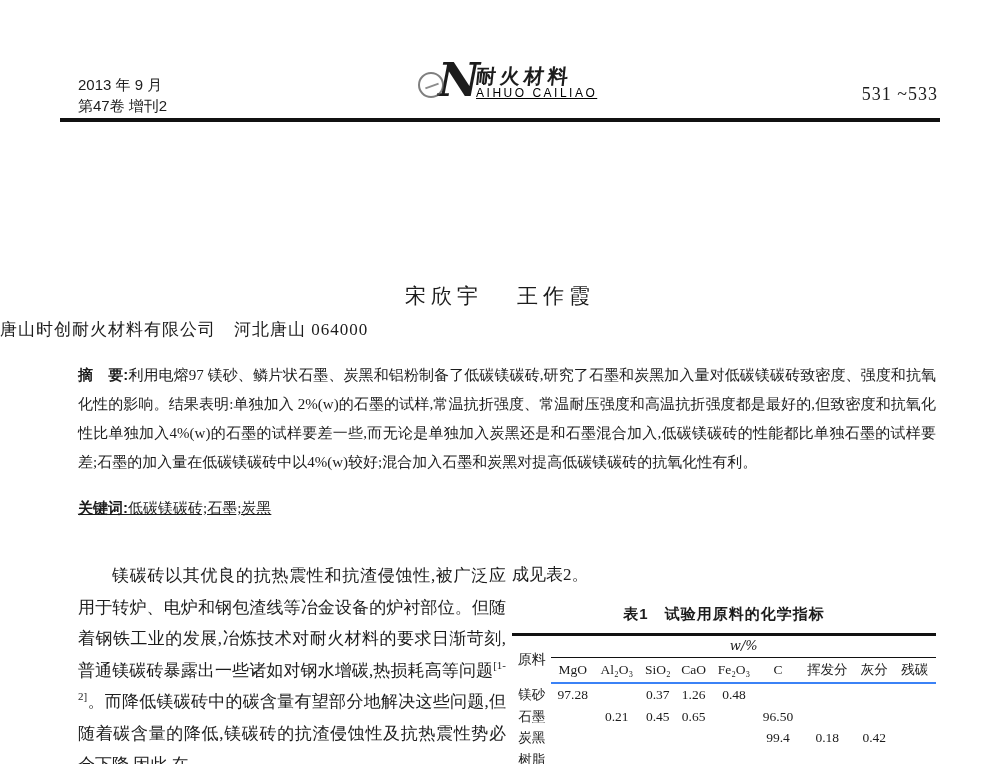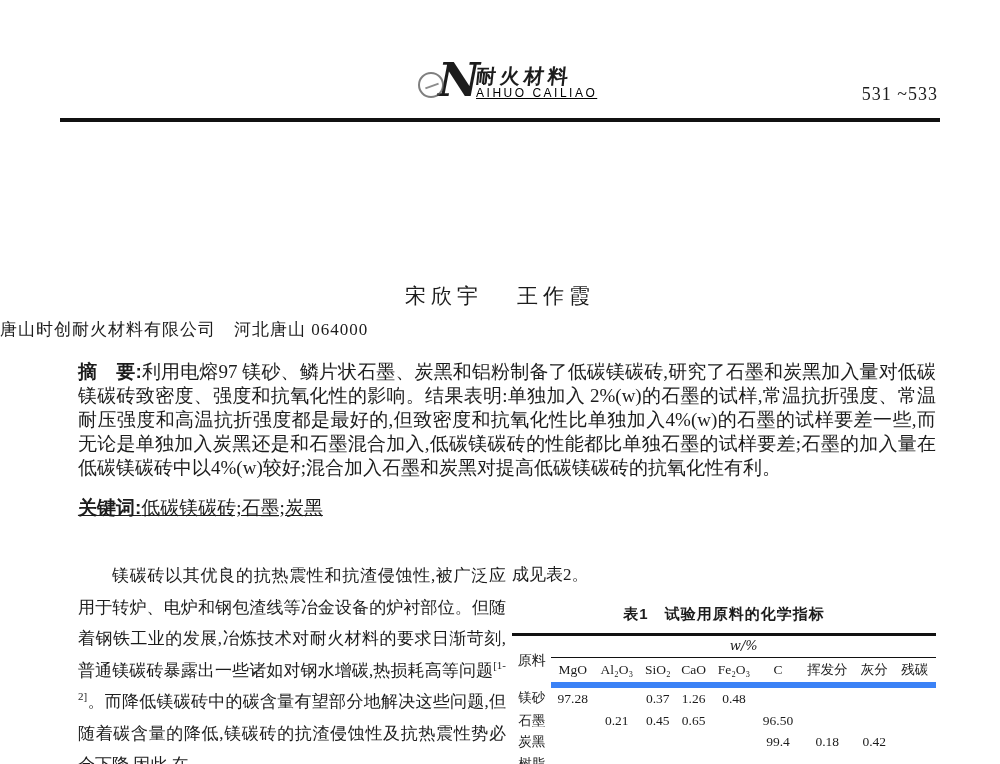--- a/index.html
+++ b/index.html
@@ -68,21 +68,21 @@
     text-align: center; font-size: 21px; letter-spacing: 5px;
   }
   .authors .gap { display: inline-block; width: 34px; }
   .affiliation {
     position: absolute; left: 0; right: 0; top: 318px;
     text-align: left; font-size: 17px; letter-spacing: 1px;
   }
   
   .abstract-block {
     position: absolute; left: 78px; width: 858px; top: 360px;
-    font-size: 19px; line-height: 24px; text-align: justify;
+    font-size: 15px; line-height: 29px; text-align: justify;
   }
   .bold-label {
     font-family: "Liberation Sans", "DejaVu Sans", sans-serif;
     font-weight: bold;
   }
   .keywords { margin-top: 16px; text-decoration: underline; }
   
   .col-left {
     position: absolute; left: 78px; top: 560px; width: 428px;
     font-size: 17px; line-height: 31.5px; text-align: justify;
@@ -107,28 +107,32 @@
   }
   table.t1 th, table.t1 td {
     font-weight: normal; text-align: center; padding: 3px 1px;
     white-space: pre-line;
   }
   th.material-h { font-size: 14px; }
   th.wpct {
     font-family: "DejaVu Serif", serif; font-style: italic;
     font-size: 13px; border-bottom: 1.5px solid #111; padding: 1px 0 2px;
   }
-  tr.colhead th { border-bottom: 6px solid #3b82f6; padding: 4px 1px 5px; }
+  tr.colhead th { border-bottom: 2px solid #3b82f6; padding: 4px 1px 5px; }
   td.material { text-align: left; padding-left: 2px; }
 </style>
 </head>
 <body>
 
 <div class="page">
 
+  <div class="hdr-left">
+    <div>2013 年 9 月</div>
+    <div>第47卷 增刊2</div>
+  </div>
 
   <div class="logo">
     <span class="logo-circle"></span>
     <span class="logo-n">N</span>
     <span class="logo-txt">
       <span class="logo-cn">耐火材料</span>
       <span class="logo-py">AIHUO CAILIAO</span>
     </span>
   </div>
 

